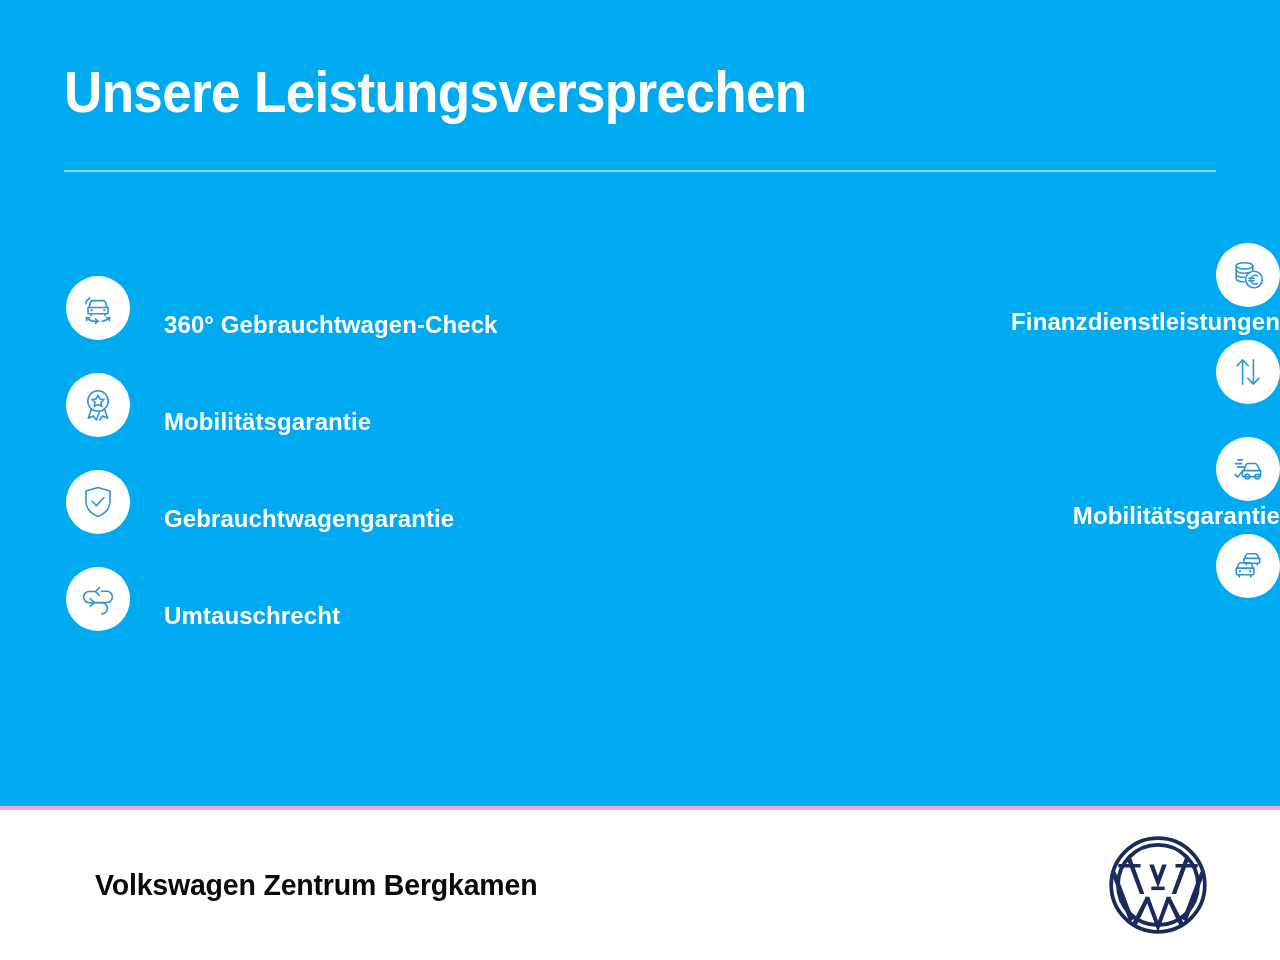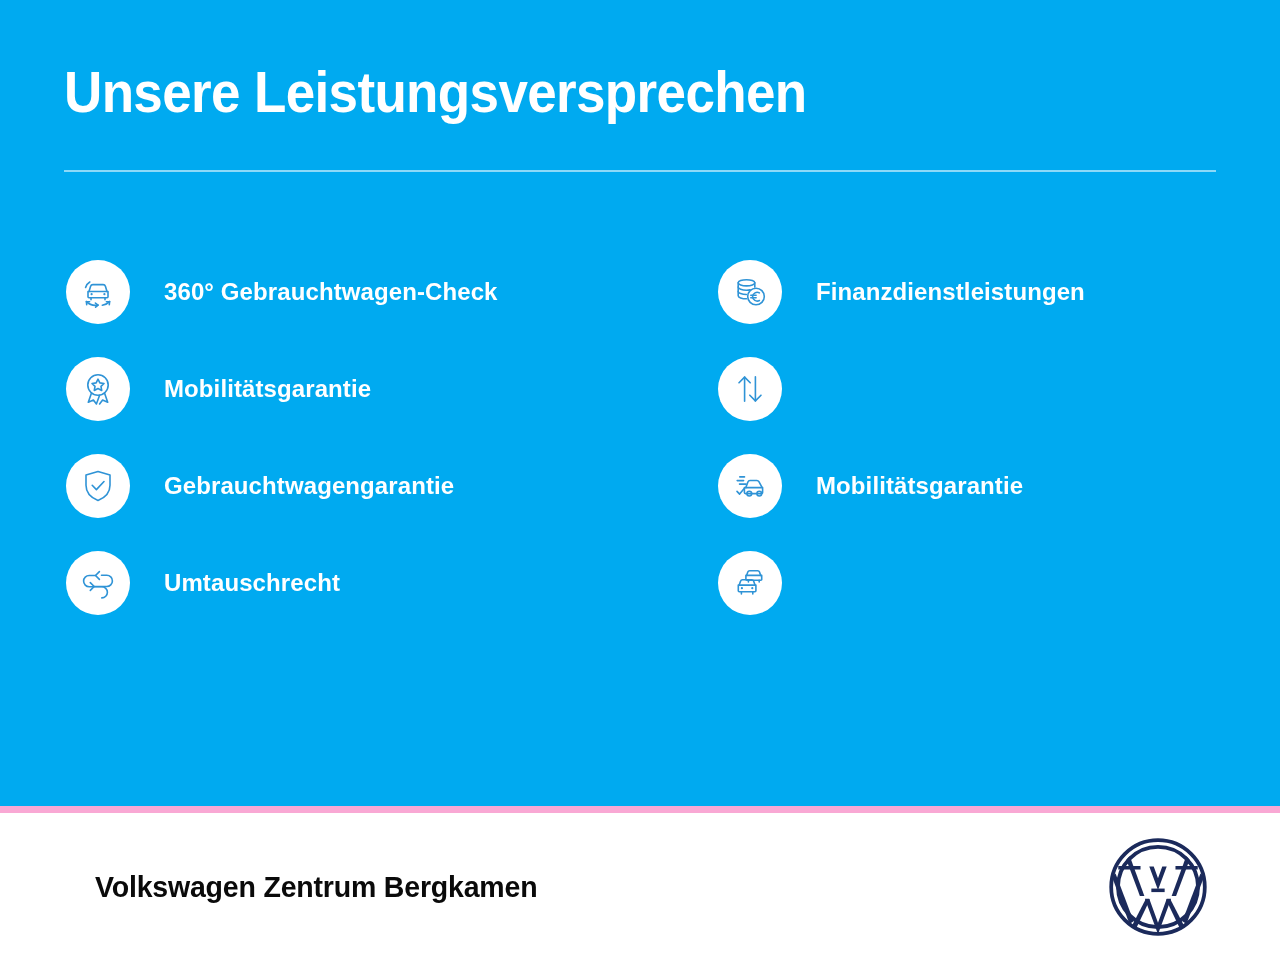--- a/index.html
+++ b/index.html
@@ -75,25 +75,25 @@
     width: 640px;
     padding-left: 66px;
     display: flex;
     flex-direction: column;
   }
   .promise-col.right {
     padding-left: 718px;
     width: 640px;
     padding-left: 0;
   }
-  .promise-col.right .promise-item { padding-left: 78px; }
+  .promise-col.right .promise-item { padding-left: 78px; flex-direction: column; }
 
   .promise-item {
     display: flex;
-    align-items: center;
+    align-items: flex-end;
     height: 97px;
     flex: 0 0 auto;
   }
 
   .promise-icon {
     width: 64px;
     height: 64px;
     min-width: 64px;
     border-radius: 50%;
     background: #ffffff;
@@ -129,21 +129,21 @@
     font-family: "Liberation Sans", "DejaVu Sans", sans-serif;
     white-space: nowrap;
   }
 
   
   .footer {
     position: relative;
     flex: 1 1 auto;
     width: 1280px;
     background: #FFFFFF;
-    border-top: 7px solid #f9a8d4;
+    border-top: 4px solid #f9a8d4;
     display: flex;
     align-items: center;
     justify-content: space-between;
     box-sizing: border-box;
     padding: 0 64px 0 95px;
   }
 
   .dealer-name {
     font-size: 30px;
     font-weight: 700;

